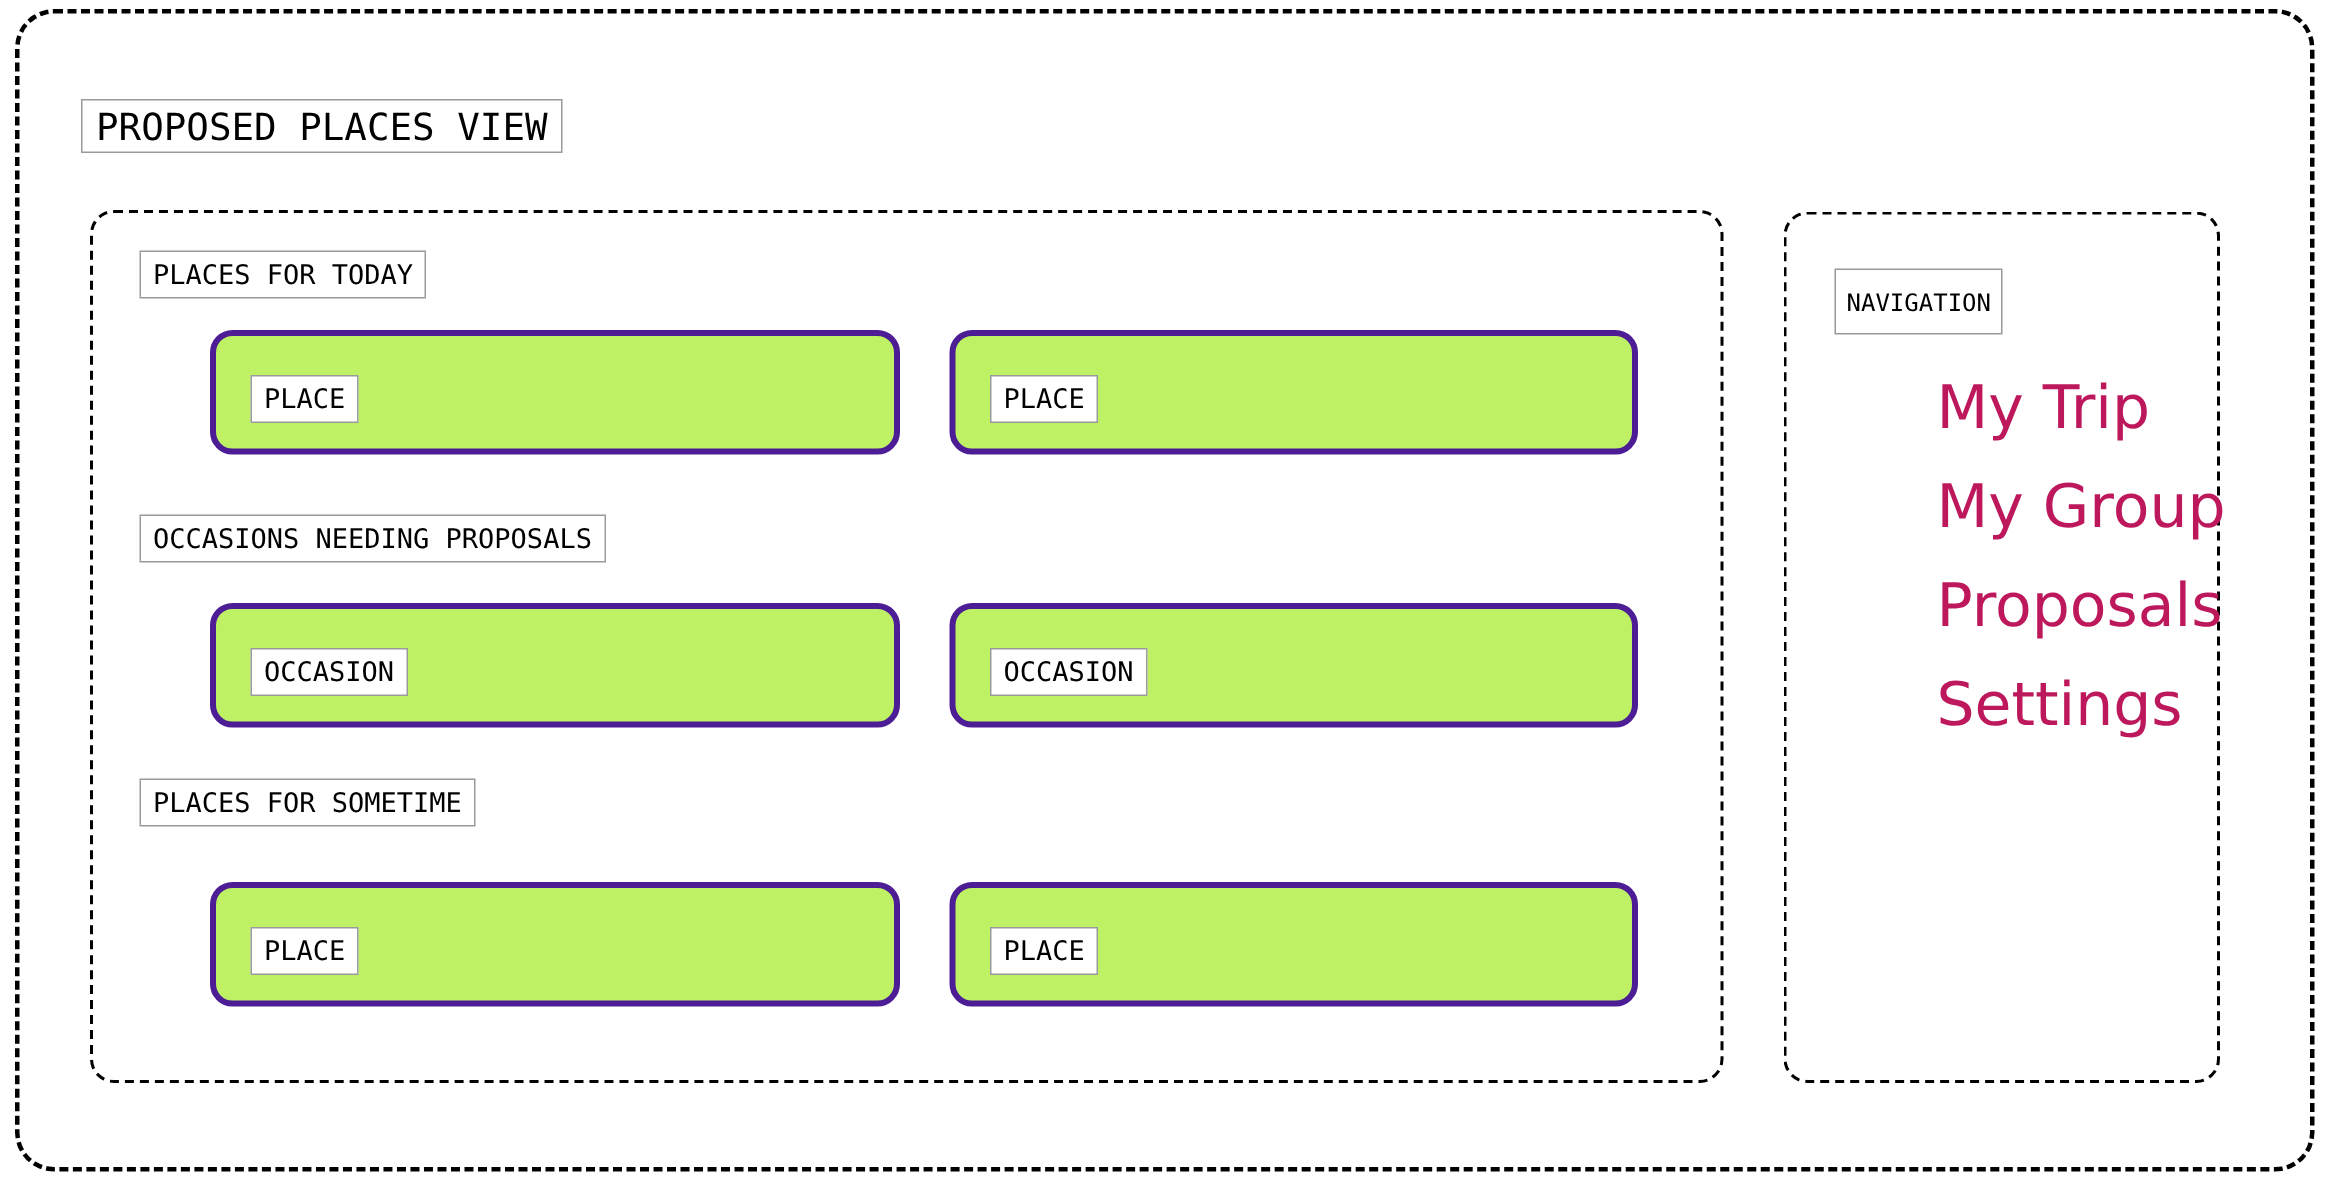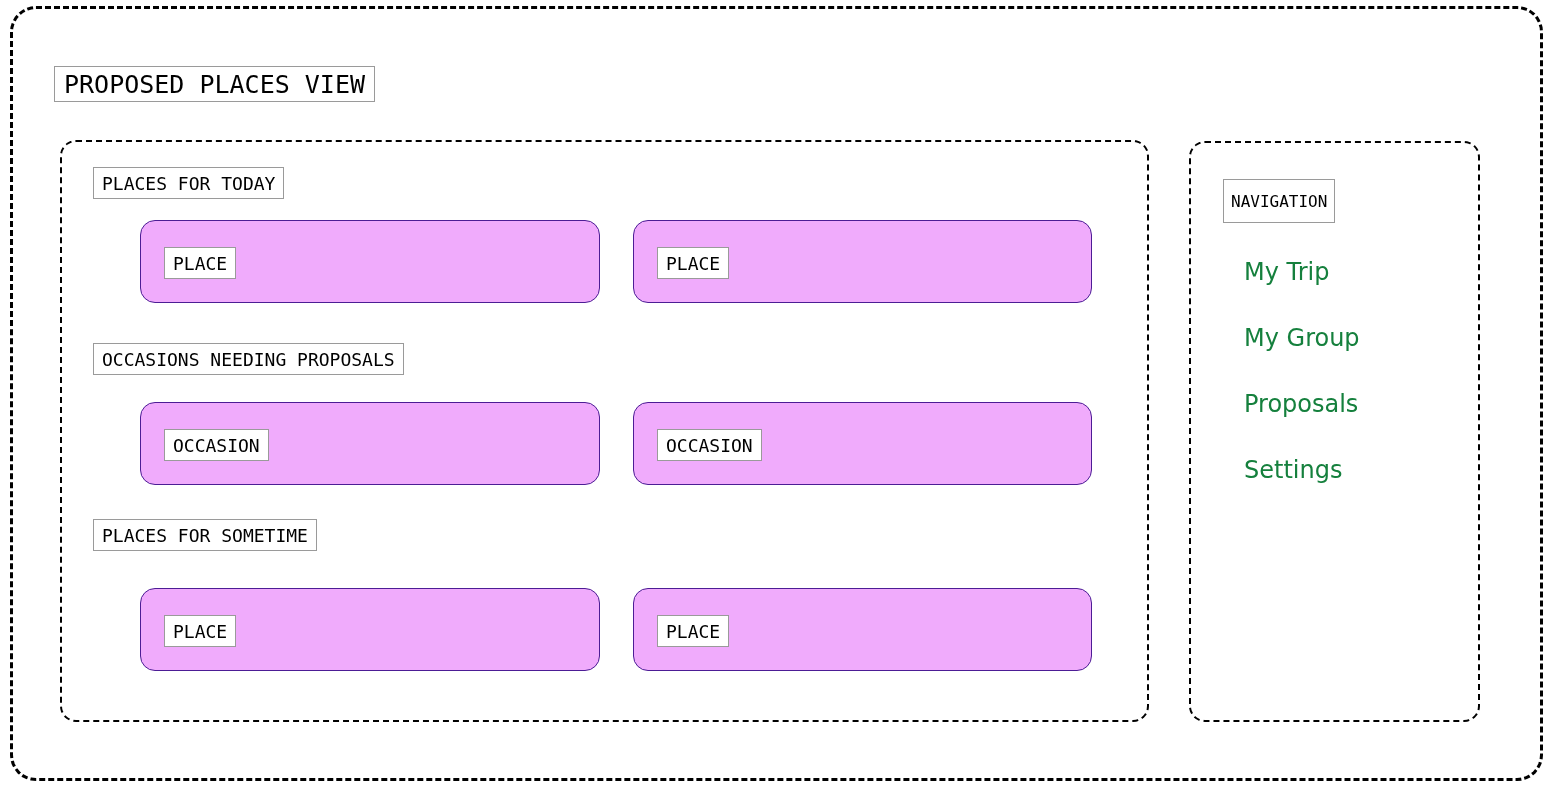--- a/index.html
+++ b/index.html
@@ -80,23 +80,23 @@
     font-size: 18px;
   }
   .section-header.s0 { left: 31px;  top: 25px;  }
   .section-header.s1 { left: 31px;  top: 201px; }
   .section-header.s2 { left: 31px;  top: 377px; }
 
   
   .card {
     position: absolute;
     box-sizing: border-box;
-    border: 1px solid #4c1d95;
+    border: 4px solid #4c1d95;
     border-radius: 15px;
-    background: #f0abfc;
+    background: #bef264;
   }
   .card.col-a { left: 78px;  width: 460px; }
   .card.col-b { left: 571px; width: 459px; }
   .card.row-0 { top: 78px;  height: 83px; }
   .card.row-1 { top: 260px; height: 83px; border-radius: 15px; }
   .card.row-2 { top: 446px; height: 83px; }
 
   .card-chip {
     position: absolute;
     left: 23px;
@@ -133,25 +133,26 @@
     left: 53px;
     top: 96px;
     width: 220px;
   }
 
   .nav-item {
     display: block;
     height: 66px;
     line-height: 66px;
     font-family: "DejaVu Sans", "Liberation Sans", sans-serif;
-    font-size: 24px;
+    font-size: 40px;
     font-weight: 400;
-    color: #15803d;
+    color: #be185d;
     white-space: nowrap;
     cursor: pointer;
+    margin-left: 47px;
   }
 </style>
 </head>
 <body>
 
 <div class="canvas">
 
   <div class="outer-frame"></div>
 
   <div class="chip view-title">PROPOSED PLACES VIEW</div>

